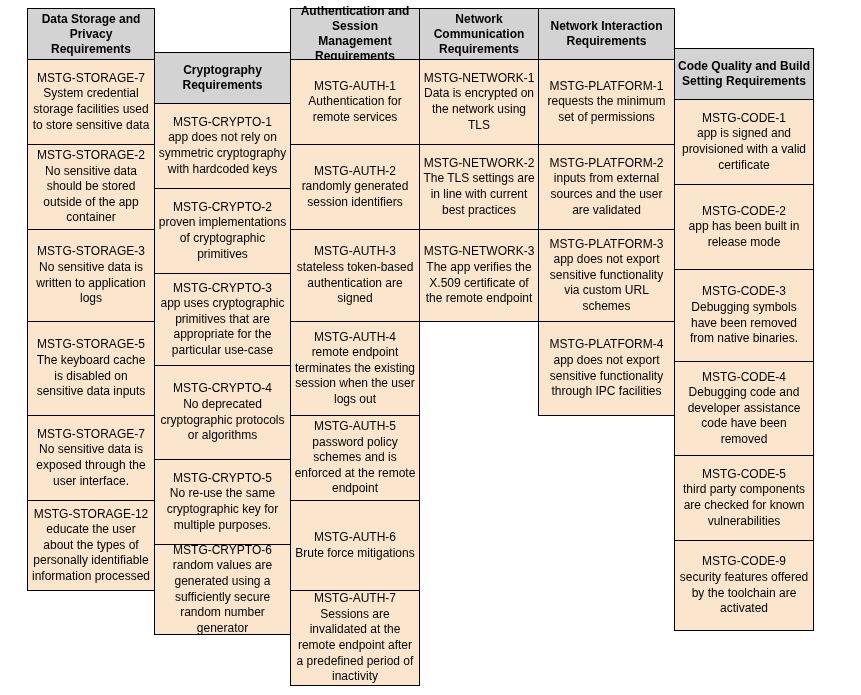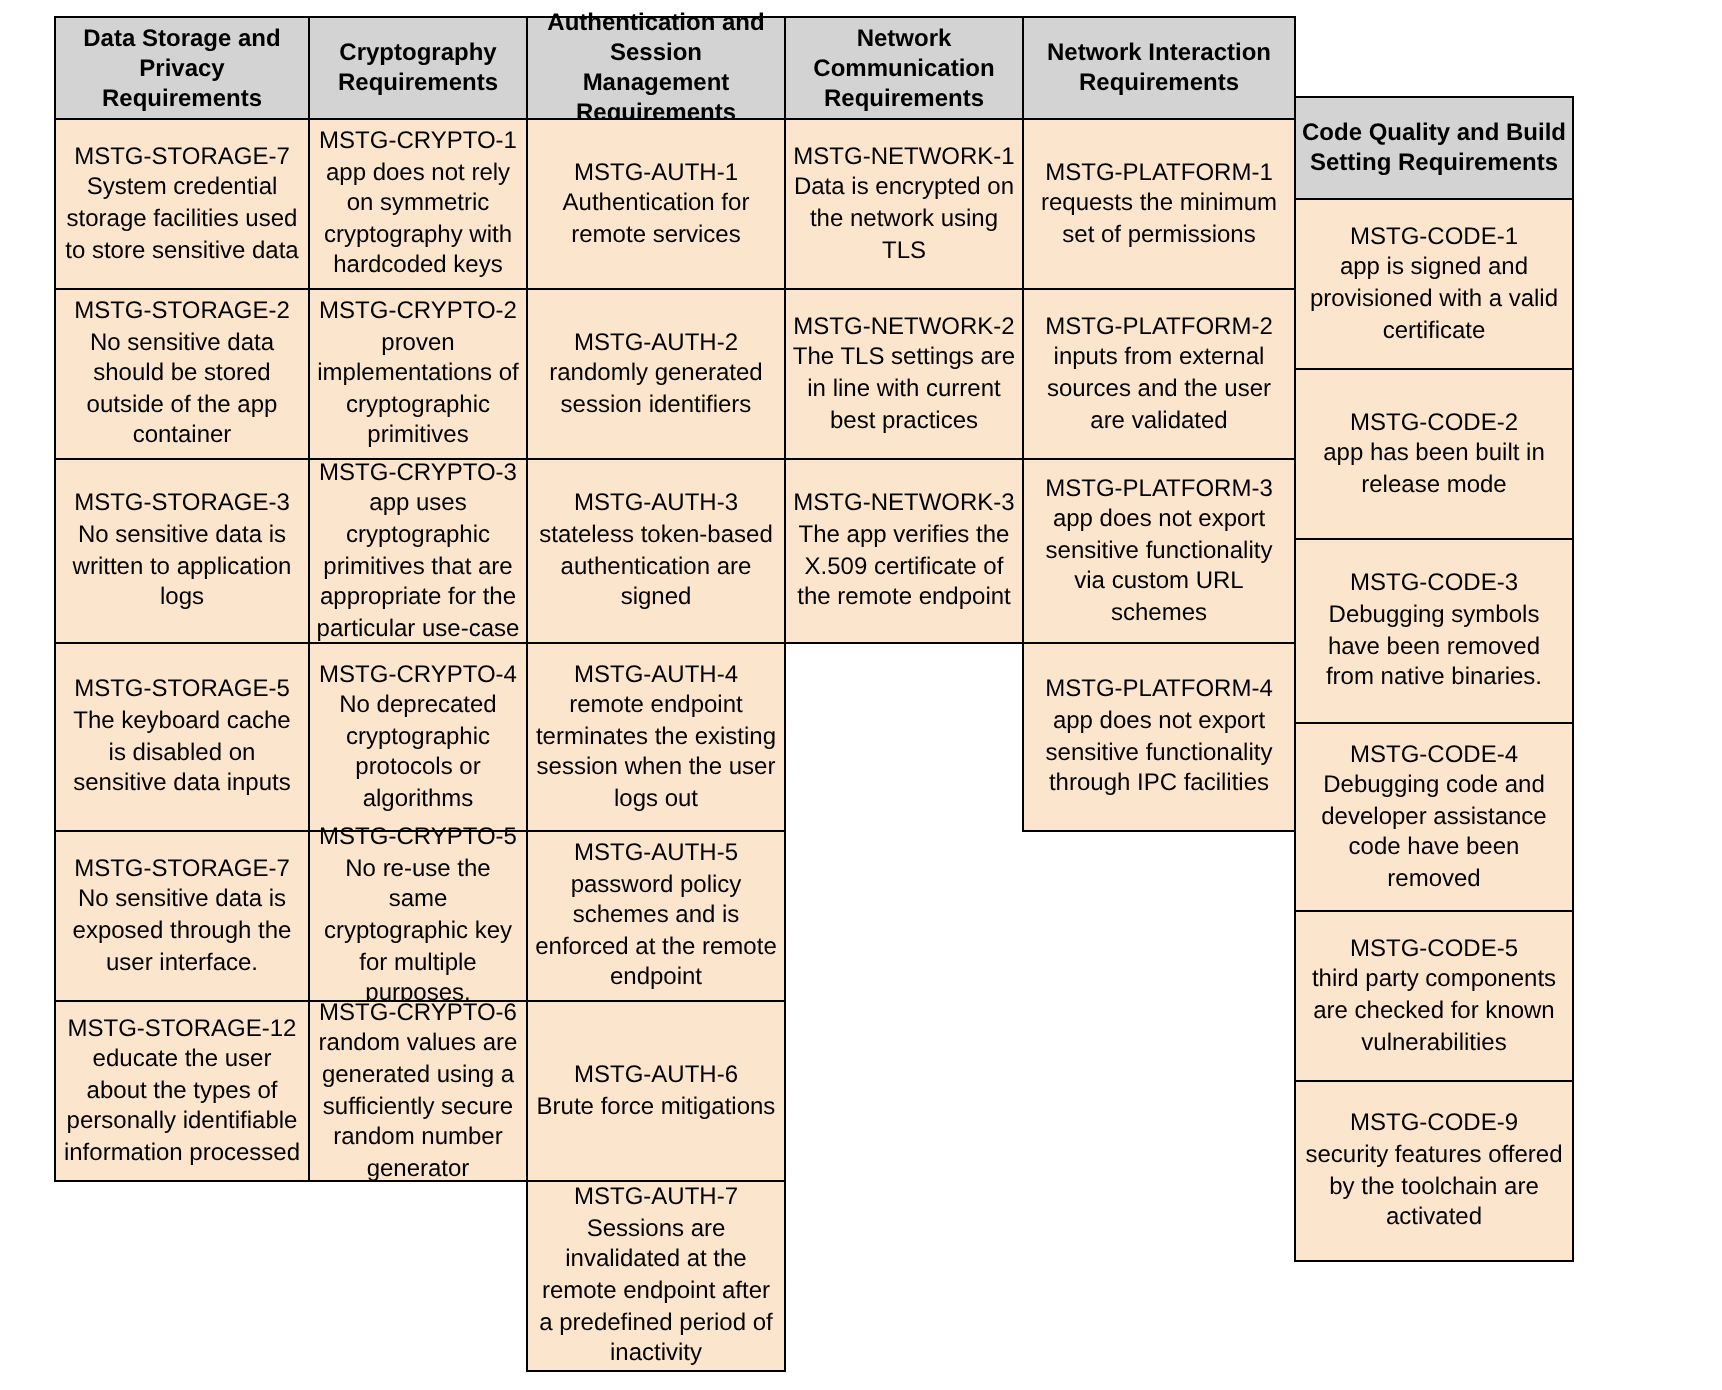--- a/index.html
+++ b/index.html
@@ -21,21 +21,21 @@
     top: 8px;
     display: flex;
     align-items: flex-start;
   }
   .col {
     display: flex;
     flex-direction: column;
   }
   .col + .col { margin-left: -1px; }
   .col-w0 { width: 128px; }
-  .col-w1 { width: 110px; }
+  .col-w1 { width: 137px; margin-top: 44px; }
   .col-w2 { width: 130px; }
   .col-w3 { width: 120px; }
   .col-w4 { width: 137px; }
   .col-w5 { width: 140px; margin-top: 40px; }
   .hdr, .cell {
     box-sizing: border-box;
     border: 1px solid var(--border, #000000);
     display: flex;
     flex-direction: column;
     align-items: center;

